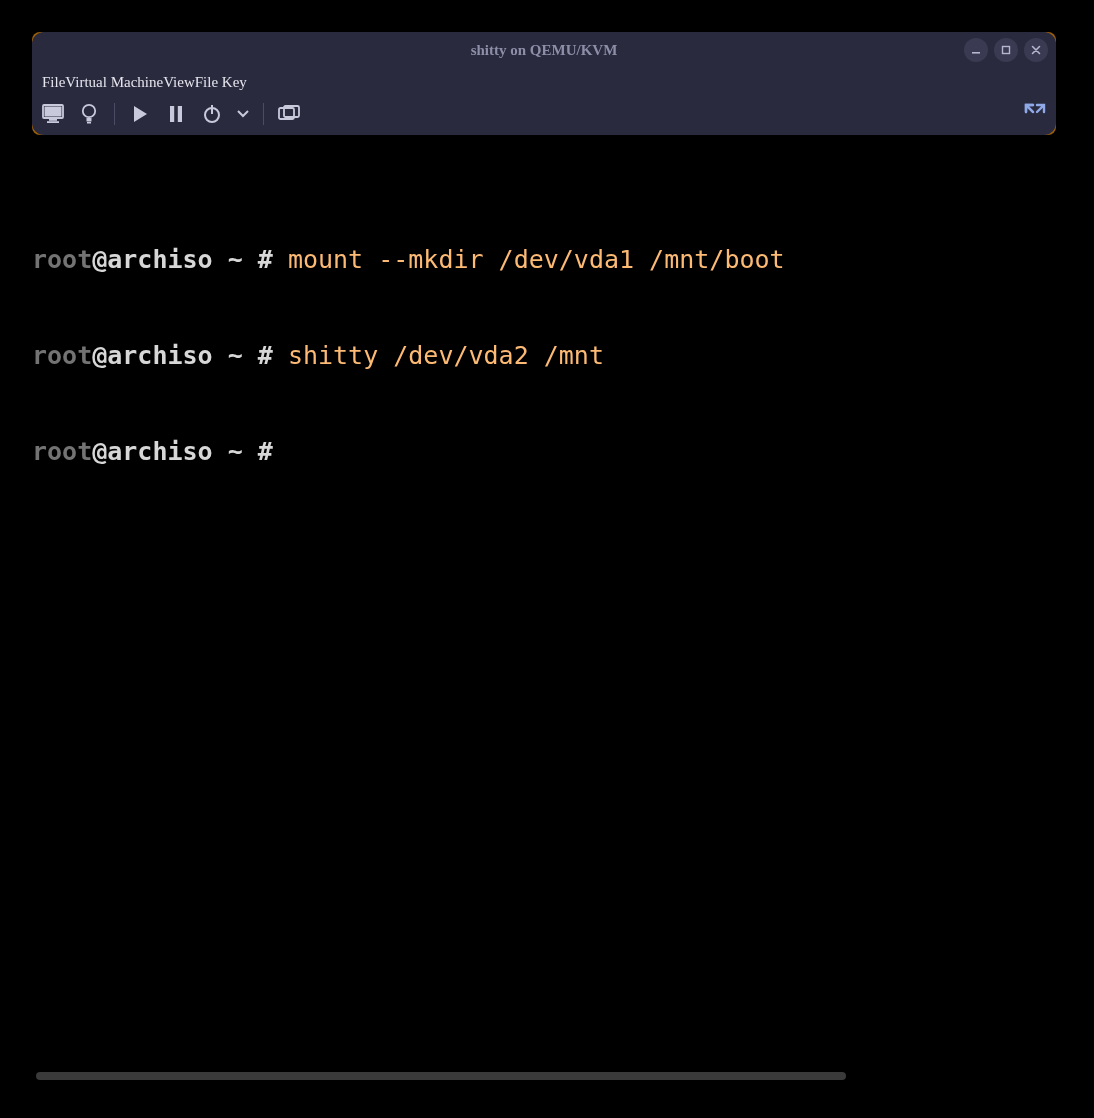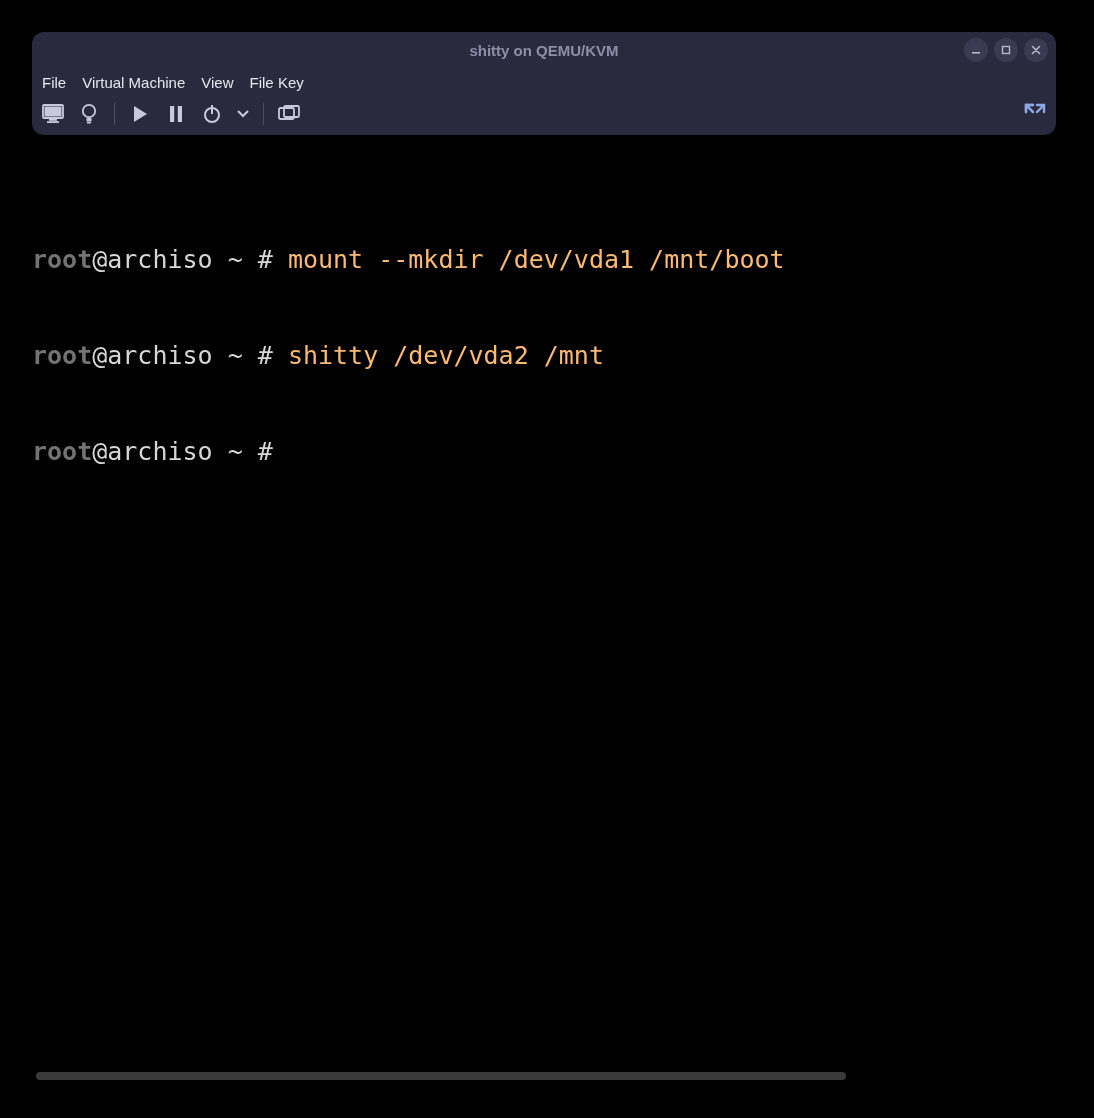--- a/index.html
+++ b/index.html
@@ -8,23 +8,24 @@
     height: 1118px;
     background: #000000;
     font-family: -apple-system, BlinkMacSystemFont, "Segoe UI", sans-serif;
     overflow: hidden;
   }
   .window {
     position: absolute;
     top: 32px;
     left: 32px;
     width: 1024px;
-    border-radius: 24px;
+    border-radius: 8px;
     background: #a16207;
     overflow: visible;
+    font-family: Liberation Serif, serif;
   }
   .titlebar {
     display: flex;
     align-items: center;
     justify-content: center;
     height: 36px;
     position: relative;
     background: #2a2a3f;
     border-top-left-radius: 12px;
     border-top-right-radius: 12px;
@@ -47,21 +48,21 @@
     border-radius: 50%;
     background: #3a3a52;
     display: flex;
     align-items: center;
     justify-content: center;
     cursor: pointer;
   }
   .titlebar-btn svg { display: block; }
   .menubar {
     display: flex;
-    gap: 16px;
+    gap: 0;
     padding: 6px 10px 6px 10px;
     background: #2a2a3f;
   }
   .menubar-item {
     color: #e6e6ef;
     font-size: 15px;
     cursor: pointer;
   }
   .toolbar {
     display: flex;
@@ -99,21 +100,21 @@
     left: 32px;
     width: 1024px;
     font-family: "DejaVu Sans Mono", "Liberation Mono", "Courier New", monospace;
     font-size: 25px;
     line-height: 1.28;
     color: #d7d7d7;
     white-space: pre;
   }
   .term-line { display: block; }
   .term-user { color: #737373; font-weight: 600; }
-  .term-host { color: #d7d7d7; font-weight: 400; margin-top: 8px; }
+  .term-host { color: #d7d7d7; font-weight: 700; margin-top: 8px; }
   .term-cmd  { color: #fdba74; }
   .scrollbar {
     position: absolute;
     left: 36px;
     top: 1072px;
     height: 8px;
     width: 810px;
     background: #3a3a3a;
     border-radius: 4px;
   }

